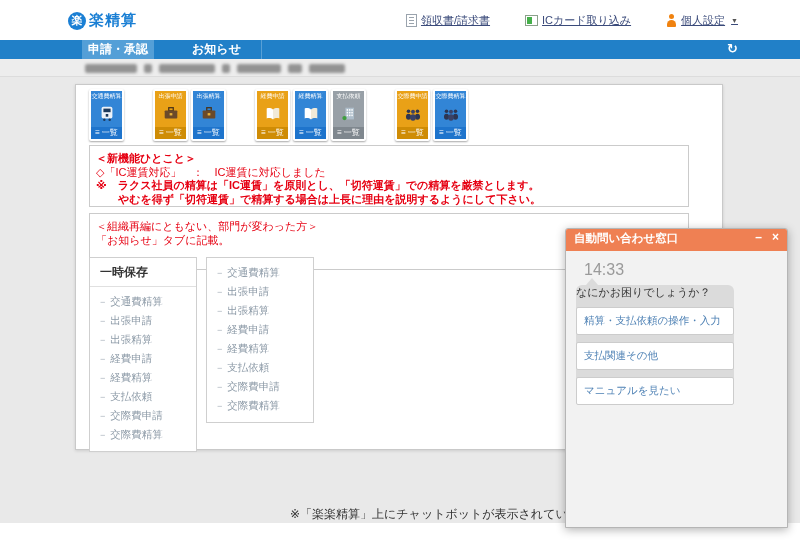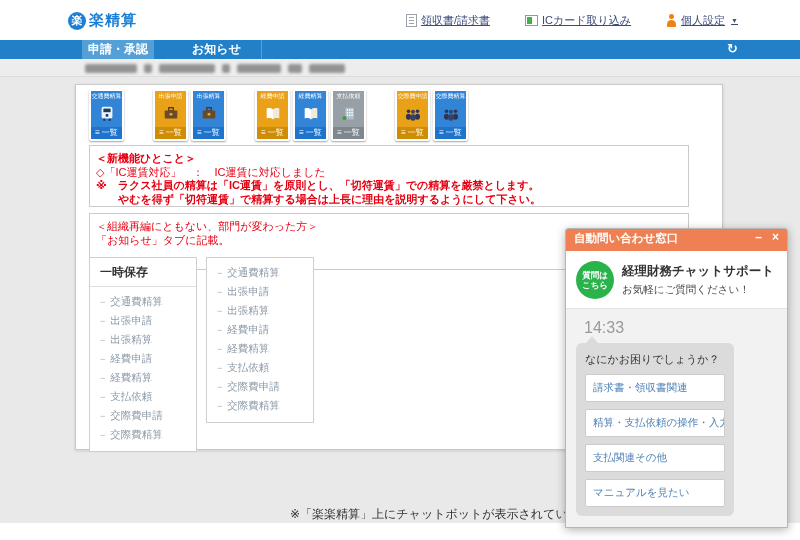--- a/index.html
+++ b/index.html
@@ -99,21 +99,21 @@
   #chat-profile { height:58px; background:#fff; display:flex; align-items:center; gap:8px;
     padding:0 10px; border-bottom:1px solid #e3e3e3; }
   #chat-badge { width:38px; height:38px; border-radius:50%; background:#2bb34b; color:#fff;
     font-size:8.5px; font-weight:bold; line-height:10px; display:flex; flex-direction:column;
     align-items:center; justify-content:center; flex-shrink:0; }
   #chat-support-title { font-size:12.5px; font-weight:bold; color:#333; }
   #chat-support-sub { font-size:10.5px; color:#444; margin-top:3px; }
   #chat-body { padding:10px 0 0 10px; }
   #chat-time { font-size:16px; color:#9a9a9a; margin-left:8px; }
   #bubble { position:relative; margin-top:6px; width:158px; background:#dbdbdb; border-radius:6px;
-    padding:9px; }
+    }
   #bubble::before { content:""; position:absolute; top:-7px; left:10px; border-left:6px solid transparent;
     border-right:6px solid transparent; border-bottom:7px solid #dbdbdb; }
   #bubble-text { font-size:11px; color:#333; margin-bottom:2px; }
   .opt { background:#fff; border:1px solid #ccc; border-radius:2px; padding:6px 7px; margin-top:7px;
     font-size:10.5px; color:#4d80b4; cursor:pointer; white-space:nowrap; overflow:hidden; }
 </style>
 </head>
 <body>
 
 <div id="top-header">
@@ -357,33 +357,22 @@
 </div>
 
 <div id="caption">※「楽楽精算」上にチャットボットが表示されているイメージ</div>
 
 <div id="chat">
   <div id="chat-header">
     <div id="chat-title">自動問い合わせ窓口</div>
     <div class="chat-ctl">–</div>
     <div class="chat-ctl">×</div>
   </div>
-  <div id="chat-profile">
-    <div id="chat-badge">
-      <span>質問は</span>
-      <span>こちら</span>
-    </div>
-    <div>
-      <div id="chat-support-title">経理財務チャットサポート</div>
-      <div id="chat-support-sub">お気軽にご質問ください！</div>
-    </div>
-  </div>
   <div id="chat-body">
     <div id="chat-time">14:33</div>
     <div id="bubble">
       <div id="bubble-text">なにかお困りでしょうか？</div>
-      <div class="opt">請求書・領収書関連</div>
       <div class="opt">精算・支払依頼の操作・入力</div>
       <div class="opt">支払関連その他</div>
       <div class="opt">マニュアルを見たい</div>
     </div>
   </div>
 </div>
 
 </body></html>

